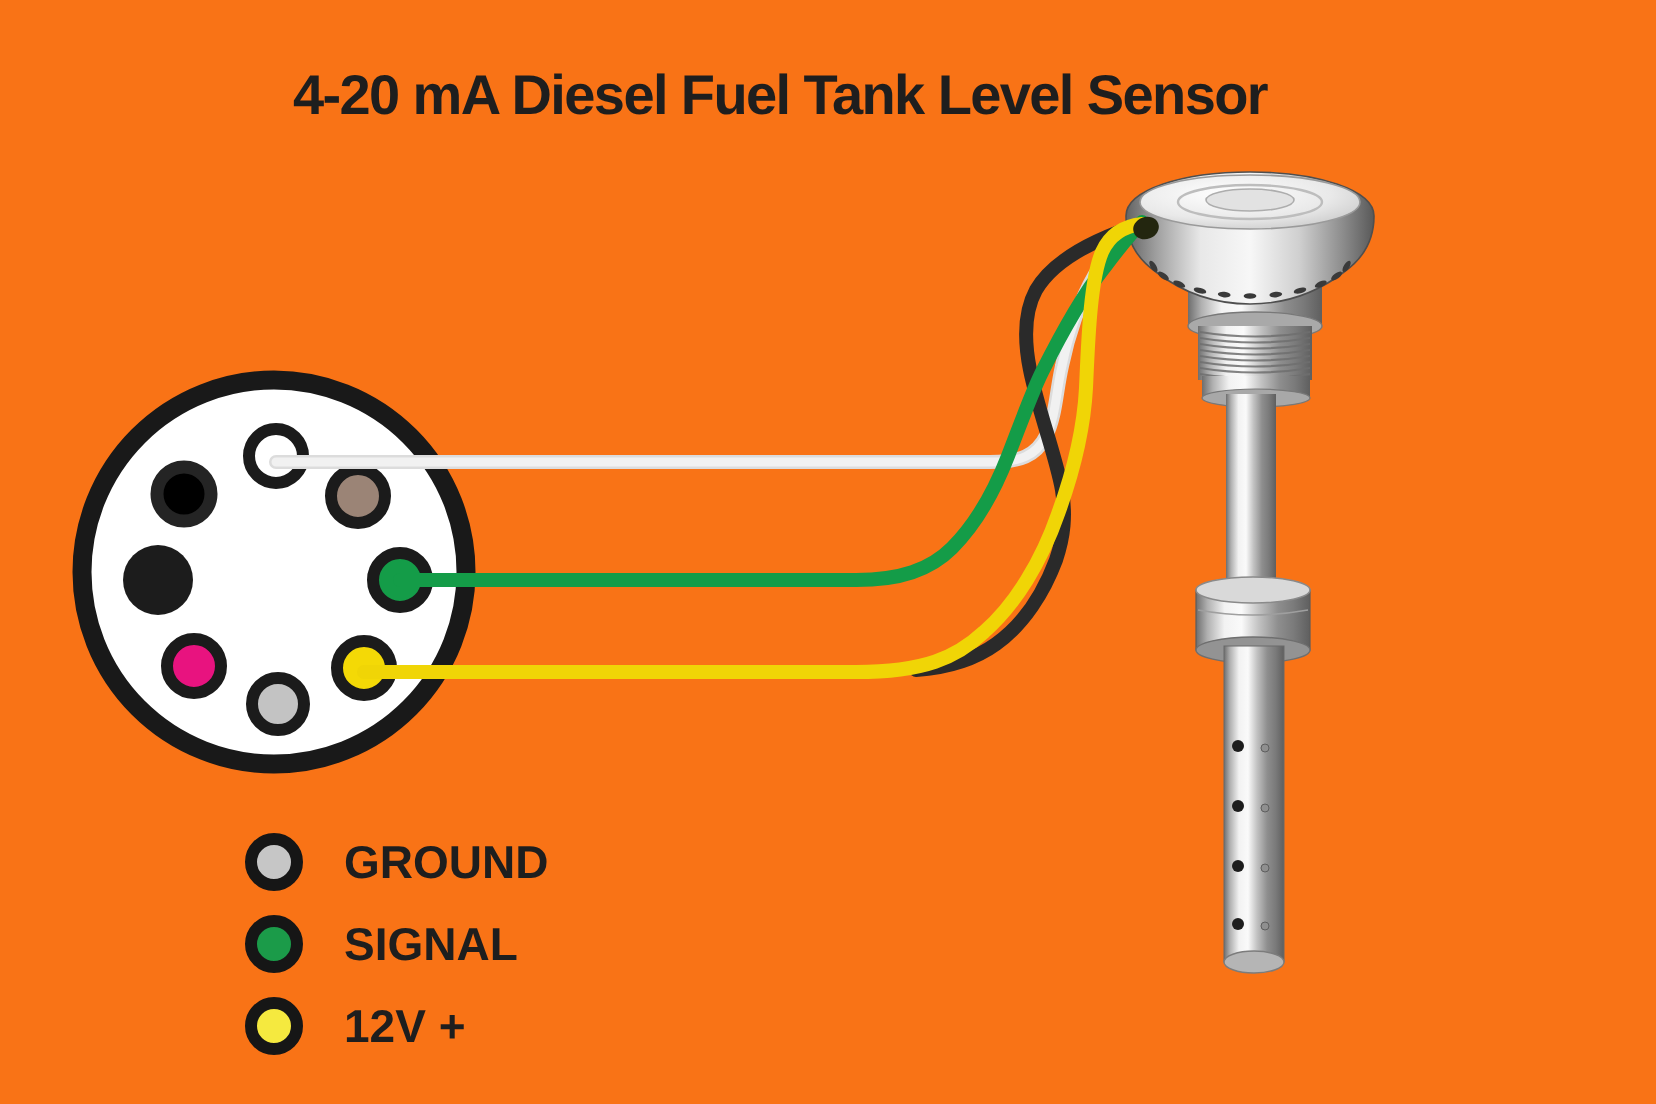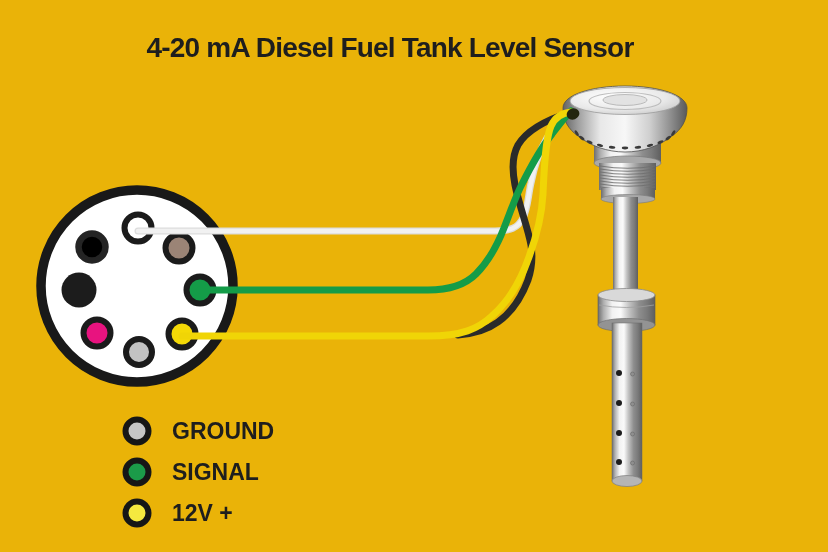--- a/index.html
+++ b/index.html
@@ -1,17 +1,17 @@
 <!DOCTYPE html>
 <html><head>
 <meta charset="utf-8">
 <style>
   html,body{margin:0;padding:0;}
   body{width:828px;height:552px;background:#ffffff;font-family:"Liberation Sans",sans-serif;}
-  .stage{position:relative;width:828px;height:552px;background:#eab308;overflow:hidden;}
+  .stage{position:relative;width:828px;height:552px;background:#f97316;overflow:hidden;}
   svg{position:absolute;inset:0;display:block;}
   .title-text{font-family:"Liberation Sans",sans-serif;font-weight:700;font-size:28px;letter-spacing:-0.8px;}
   .legend-text{font-family:"Liberation Sans",sans-serif;font-weight:700;font-size:23px;}
 </style>
 </head>
 <body>
 
 <div class="stage">
 <svg viewBox="0 0 828 552" width="828" height="552">
   <defs>

